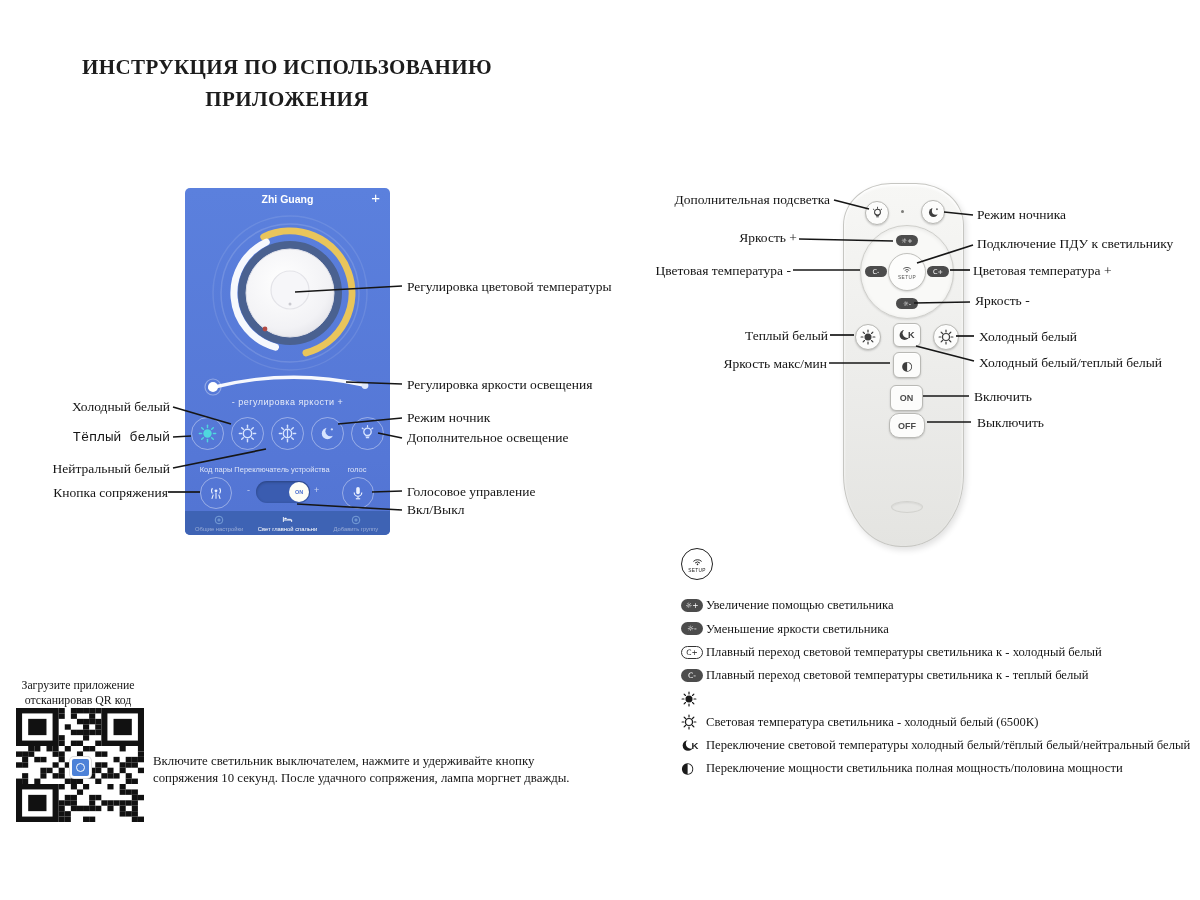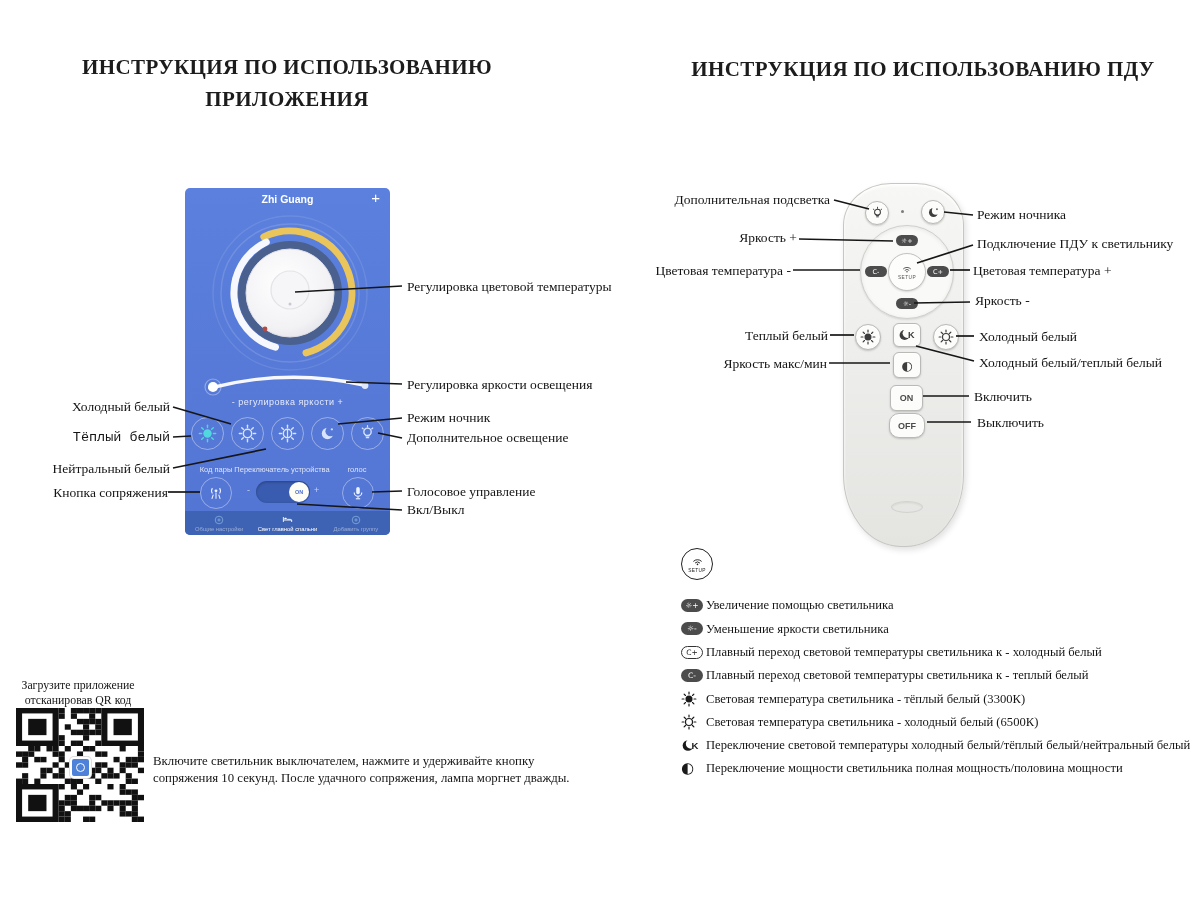--- a/index.html
+++ b/index.html
@@ -188,21 +188,20 @@
     <text x="12.6" y="14.2" font-size="11.5" font-weight="bold" fill="currentColor" font-family="Liberation Sans, sans-serif">K</text>
   </symbol>
 </svg>
 
 <div id="canvas">
 
   <div class="title" style="left:62px;top:52px;width:450px;">
     <div>ИНСТРУКЦИЯ ПО ИСПОЛЬЗОВАНИЮ</div>
     <div>ПРИЛОЖЕНИЯ</div>
   </div>
-  <div class="title" style="left:688px;top:54px;width:470px;">ИНСТРУКЦИЯ ПО ИСПОЛЬЗОВАНИЮ ПДУ</div>
 
   <div id="phone">
     <div id="phone-header">
       <span id="phone-title">Zhi Guang</span>
       <span id="phone-add">+</span>
     </div>
 
     <svg id="dial-svg" width="170" height="170" viewBox="0 0 170 170">
       <circle cx="85" cy="85" r="77" fill="none" stroke="rgba(255,255,255,.10)" stroke-width="1.5"></circle>
       <circle cx="85" cy="85" r="69" fill="none" stroke="rgba(255,255,255,.14)" stroke-width="1.5"></circle>
@@ -398,21 +397,20 @@
           <span class="pill mini">C-</span>
         </span>
       <span class="legend-text">Плавный переход световой температуры светильника к - теплый белый</span>
     </div>
     <div class="legend-row">
       <span class="legend-icon">
           <svg width="16" height="16">
             <use href="#s-sun-filled"></use>
           </svg>
         </span>
-      <span class="legend-text">Световая температура светильника - тёплый белый (3300К)</span>
     </div>
     <div class="legend-row">
       <span class="legend-icon">
           <svg width="16" height="16">
             <use href="#s-sun-outline"></use>
           </svg>
         </span>
       <span class="legend-text">Световая температура светильника - холодный белый (6500К)</span>
     </div>
     <div class="legend-row">

